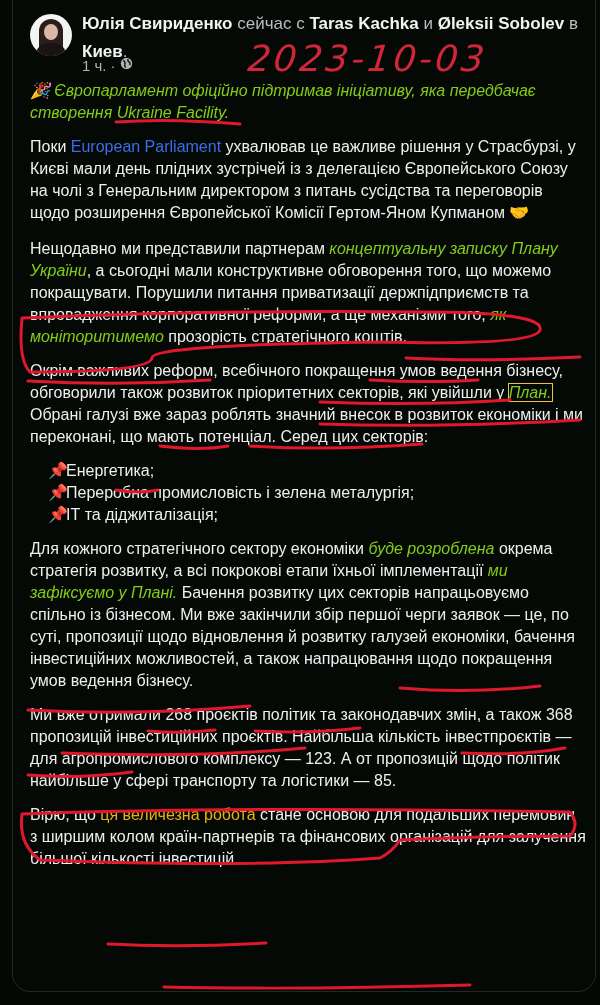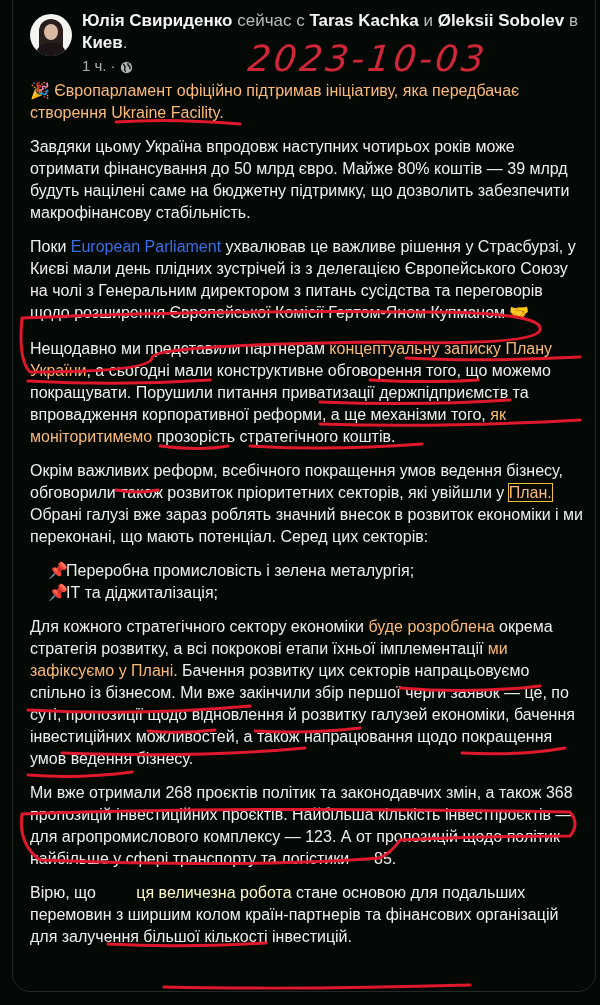--- a/index.html
+++ b/index.html
@@ -17,35 +17,35 @@
     box-sizing:border-box;
   }
   .header { position:absolute; left:30px; top:10px; width:560px; }
   .avatar {
     position:absolute; left:0; top:4px; width:42px; height:42px; border-radius:50%;
     background:#f4f4f2; overflow:hidden;
   }
   .avatar .hair { position:absolute; left:9px; top:5px; width:24px; height:37px; border-radius:12px 12px 4px 4px; background:#2a1e1c; }
   .avatar .face { position:absolute; left:14px; top:10px; width:14px; height:16px; border-radius:50%; background:#d9b9a6; }
   .avatar .body { position:absolute; left:6px; top:29px; width:30px; height:18px; border-radius:12px 12px 0 0; background:#1c1414; }
-  .head-text { position:absolute; left:52px; top:0; width:510px; font-size:17px; line-height:22px; color:#b9bdbb; }
+  .head-text { position:absolute; left:52px; top:0; width:510px; font-size:17px; line-height:28px; color:#b9bdbb; }
   .head-text b { color:#f2f4f2; font-weight:bold; }
-  .meta { position:absolute; left:52px; top:47px; font-size:15px; color:#aeb2b0; display:flex; align-items:flex-end; gap:4px; }
+  .meta { position:absolute; left:52px; top:47px; font-size:15px; color:#aeb2b0; display:flex; align-items:flex-start; gap:4px; }
   .globe { width:13px; height:13px; display:inline-block; }
   .date-note {
     position:absolute; left:248px; top:38px;
     font-family:"DejaVu Sans", sans-serif; font-size:36px; letter-spacing:3px;
     color:#d0263a; font-style:italic; font-weight:normal;
     transform:skewX(-6deg);
   }
   .body-text { position:absolute; left:30px; top:80px; width:556px; font-size:16px; line-height:22px; }
   .body-text p { margin:0 0 12px 0; }
-  .yl { color:#fdba74; }
+  .yl { color:#84cc16;font-style:italic; }
   .bl { color:#3a6ee8; }
-  .pk { color:#fef9c3;margin-left:36px; }
+  .pk { color:#eab308; }
   .hl-box { outline:1.5px solid #f0c23a; outline-offset:0;text-align:right; }
   .list { margin:0 0 12px 18px; padding:0; list-style:none; }
   .list li { margin:0; line-height:22px; }
   .pin { display:inline-block; width:18px; color:#e0283a; }
   .overlay { position:absolute; left:0; top:0; width:600px; height:1005px; pointer-events:none; }
   .emoji { display:inline-block; }
 </style>
 </head>
 <body>
 
@@ -69,31 +69,31 @@
     </svg>
   </div>
 </div>
 
 <div class="date-note">2023-10-03</div>
 
 <div class="body-text">
   <p class="yl">
     <span class="emoji">🎉</span><span> Європарламент офіційно підтримав ініціативу, яка передбачає створення </span><span>Ukraine Facility</span><span>.</span>
   </p>
-  <p>Завдяки цьому Україна впродовж наступних чотирьох років може отримати фінансування до 50 млрд євро. Майже 80% коштів — 39 млрд будуть націлені саме на бюджетну підтримку, що дозволить забезпечити макрофінансову стабільність.</p>
   <p>
     <span>Поки </span><span class="bl">European Parliament</span><span> ухвалював це важливе рішення у Страсбурзі, у Києві мали день плідних зустрічей із з делегацією Європейського Союзу на чолі з Генеральним директором з питань сусідства та переговорів щодо розширення Європейської Комісії Гертом-Яном Купманом </span><span class="emoji">🤝</span>
   </p>
   <p style="margin-top:14px;">
     <span>Нещодавно ми представили партнерам </span><span class="yl">концептуальну записку Плану України</span><span>, а сьогодні мали конструктивне обговорення того, що можемо покращувати. Порушили питання приватизації держпідприємств та впровадження корпоративної реформи, а ще механізми того, </span><span class="yl">як моніторитимемо</span><span> прозорість стратегічного коштів.</span>
   </p>
   <p>
     <span>Окрім важливих реформ, всебічного покращення умов ведення бізнесу, обговорили також розвиток пріоритетних секторів, які увійшли у </span><span class="yl hl-box">План.</span><span> Обрані галузі вже зараз роблять значний внесок в розвиток економіки і ми переконані, що мають потенціал. Серед цих секторів:</span>
   </p>
   <ul class="list">
+    <li><span class="pin">📌</span><span>Енергетика;</span></li>
     <li><span class="pin">📌</span><span>Переробна промисловість і зелена металургія;</span></li>
     <li><span class="pin">📌</span><span>ІТ та діджиталізація;</span></li>
   </ul>
   <p>
     <span>Для кожного стратегічного сектору економіки </span><span class="yl">буде розроблена</span><span> окрема стратегія розвитку, а всі покрокові етапи їхньої імплементації </span><span class="yl">ми зафіксуємо у Плані.</span><span> Бачення розвитку цих секторів напрацьовуємо спільно із бізнесом. Ми вже закінчили збір першої черги заявок — це, по суті, пропозиції щодо відновлення й розвитку галузей економіки, бачення інвестиційних можливостей, а також напрацювання щодо покращення умов ведення бізнесу.</span>
   </p>
   <p>Ми вже отримали 268 проєктів політик та законодавчих змін, а також 368 пропозицій інвестиційних проєктів. Найбільша кількість інвестпроєктів — для агропромислового комплексу — 123. А от пропозицій щодо політик найбільше у сфері транспорту та логістики — 85.</p>
   <p>
     <span>Вірю, що </span><span class="pk">ця величезна робота</span><span> стане основою для подальших перемовин з ширшим колом країн-партнерів та фінансових організацій для залучення більшої кількості інвестицій.</span>
   </p>

